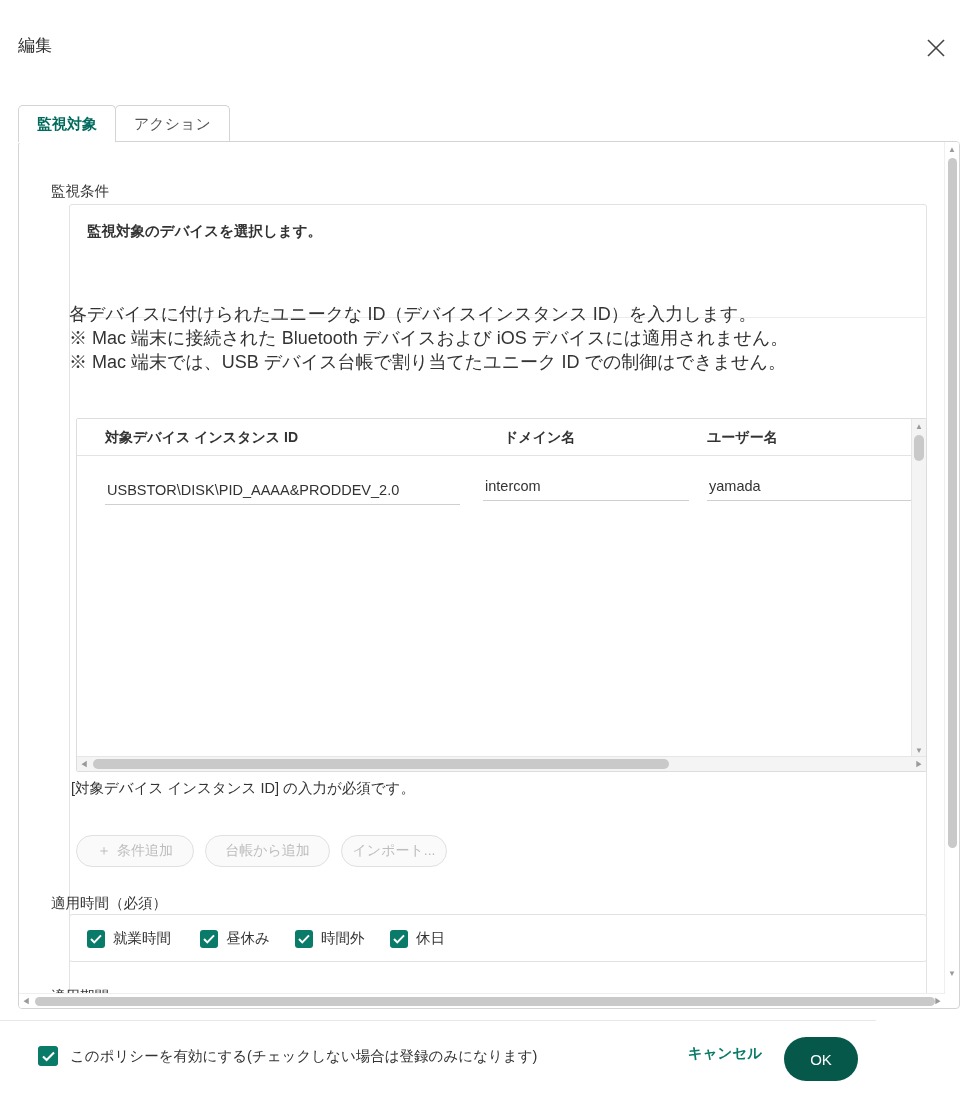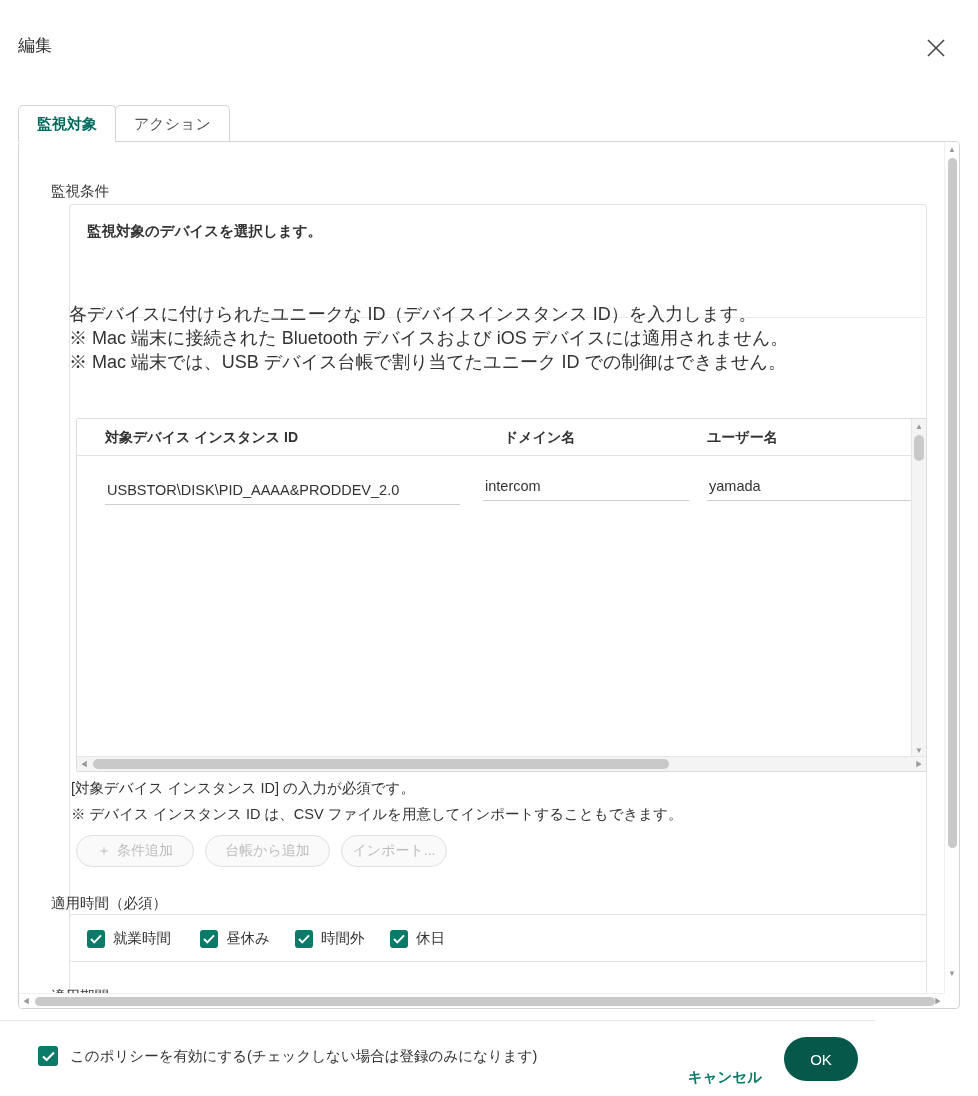--- a/index.html
+++ b/index.html
@@ -346,21 +346,21 @@
     gap: 12px;
     font-size: 14.5px;
     color: #333333;
     cursor: pointer;
     white-space: nowrap;
   }
   .footer-check .cbox { width: 20px; height: 20px; }
   .btn-cancel {
     position: absolute;
     right: 108px;
-    top: 56px;
+    top: 32px;
     transform: translateY(-50%);
     font-size: 14.5px;
     color: #0a7a69;
     font-weight: bold;
     background: none;
     border: none;
     cursor: pointer;
     font-family: Liberation Sans, sans-serif;
   }
   .btn-ok {
@@ -435,21 +435,20 @@
       </div>
 
       <div class="hscroll" style="left:0; bottom:0; width:849px;">
         <div class="arrow left">◀</div>
         <div class="thumb" style="left:16px; width:576px;"></div>
         <div class="arrow right">▶</div>
       </div>
     </div>
 
     <div class="note" style="left:52px; top:637px;">[対象デバイス インスタンス ID] の入力が必須です。</div>
-    <div class="note" style="left:52px; top:663px;">※ デバイス インスタンス ID は、CSV ファイルを用意してインポートすることもできます。</div>
 
     <div class="btn-disabled" style="left:57px; top:693px; width:118px; height:32px;">
       <span>＋</span>
       <span>条件追加</span>
     </div>
     <div class="btn-disabled" style="left:186px; top:693px; width:125px; height:32px;">
       <span>台帳から追加</span>
     </div>
     <div class="btn-disabled" style="left:322px; top:693px; width:106px; height:32px;">
       <span>インポート...</span>

